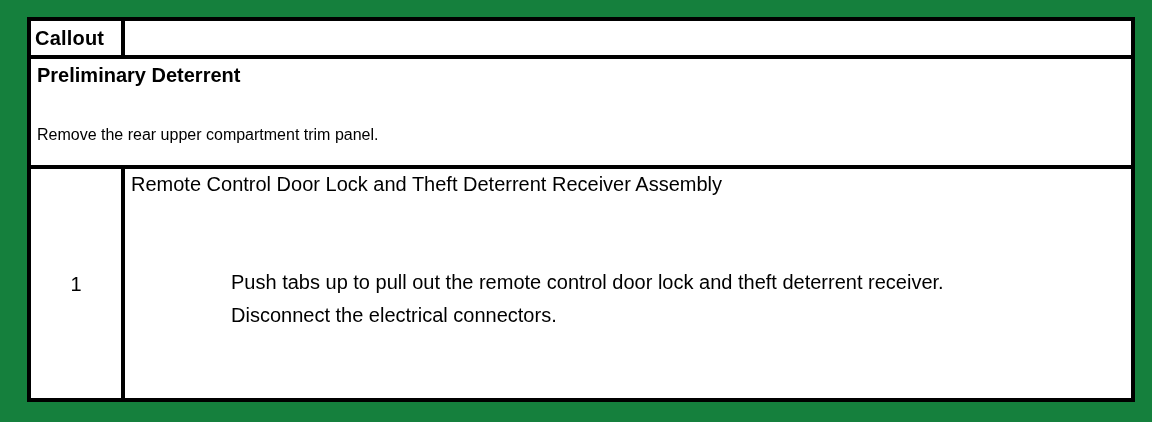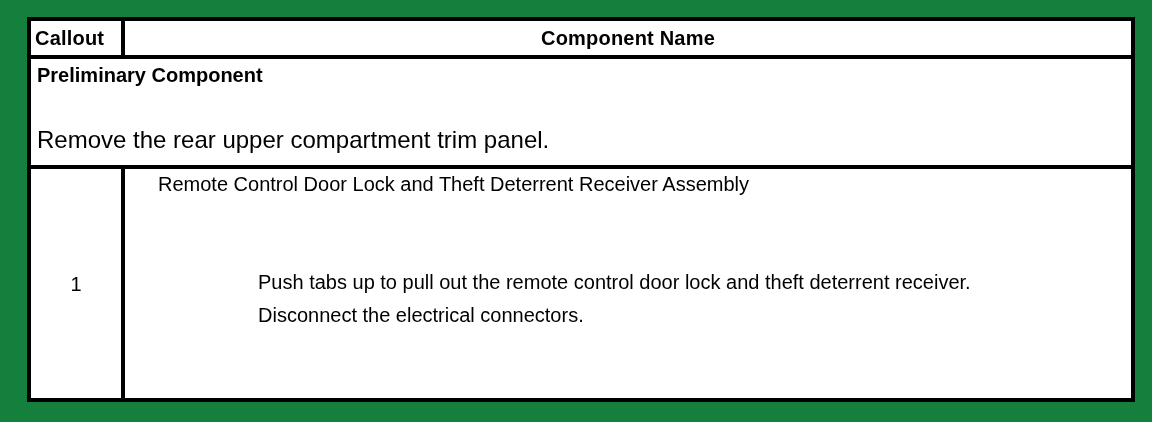--- a/index.html
+++ b/index.html
@@ -89,21 +89,21 @@
   .prelim-title {
     font-size: 20px;
     font-weight: bold;
     line-height: 1.18;
     white-space: nowrap;
   }
   .prelim-gap {
     height: 38px;
   }
   .prelim-body {
-    font-size: 24px;
+    font-size: 16px;
     font-weight: normal;
     line-height: 1.18;
     white-space: nowrap;
   }
 
   
   .row-item {
     position: absolute;
     left: 0;
     top: 148px;
@@ -123,21 +123,20 @@
   .callout-num {
     font-size: 20px;
     font-weight: normal;
     line-height: 1;
   }
   .cell-item-body {
     flex: 1 1 auto;
     box-sizing: border-box;
     padding: 4px 2px 16px 6px;
     position: relative;
-    margin-left: 27px;
   }
   .item-name {
     font-size: 20px;
     font-weight: normal;
     line-height: 1.18;
     white-space: nowrap;
   }
   .item-gap-1 { height: 44px; }
   .tip-label {
     font-size: 20px;
@@ -159,27 +158,24 @@
 <body>
 
 <div class="sheet">
 
   <div class="proc-table">
 
     <div class="row-header">
       <div class="cell-callout-head">
         <span class="head-text">Callout</span>
       </div>
-      <div class="cell-component-head">
-        <span class="head-text">Component Name</span>
-      </div>
     </div>
 
     <div class="row-prelim">
-      <div class="prelim-title">Preliminary Component</div>
+      <div class="prelim-title">Preliminary Deterrent</div>
       <div class="prelim-gap"></div>
       <div class="prelim-body">Remove the rear upper compartment trim panel.</div>
     </div>
 
     <div class="row-item">
       <div class="cell-callout-num">
         <span class="callout-num">1</span>
       </div>
       <div class="cell-item-body">
         <div class="item-name">Remote Control Door Lock and Theft Deterrent Receiver Assembly</div>

